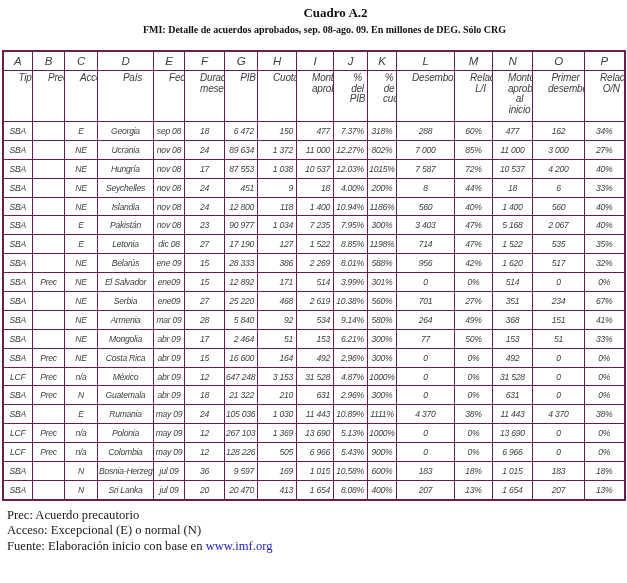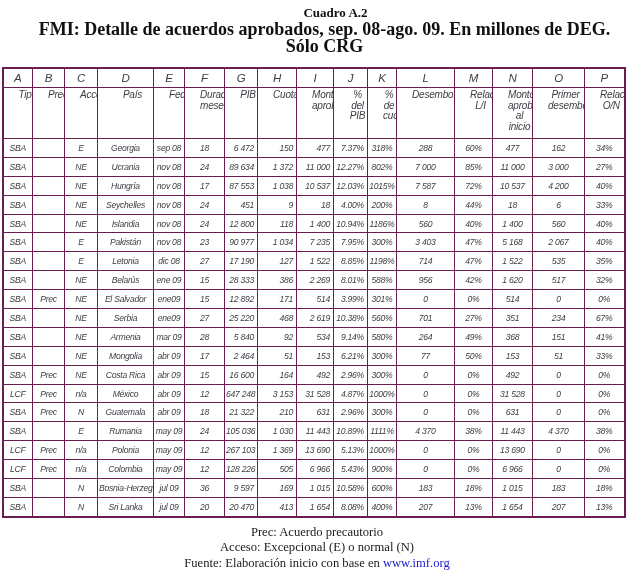--- a/index.html
+++ b/index.html
@@ -9,21 +9,21 @@
     --link:#1a1acc;
   }
   html,body{margin:0;padding:0;background:#e8e8e8;}
   .page{
     position:relative;width:627px;height:583px;background:var(--paper);
     margin:0 auto;overflow:hidden;
     font-family:"Liberation Serif", serif;color:#111;
   }
   .title-block{text-align:center;padding-top:5px;}
   .doc-title{font-weight:bold;font-size:13px;line-height:16px;padding-left:44px;}
-  .doc-subtitle{font-weight:bold;font-size:18px;line-height:17px;margin-left:22px;}
+  .doc-subtitle{font-weight:bold;font-size:10px;line-height:17px;margin-left:22px;}
   table.grid{
     border-collapse:collapse;table-layout:fixed;
     width:618px;margin:12px auto 0 auto;
     font-family:"Liberation Sans", sans-serif;
     font-style:italic;
     color:var(--ink);
   }
   table.grid th, table.grid td{
     border:1px solid var(--border);
     overflow:hidden;white-space:nowrap;
@@ -40,21 +40,21 @@
     padding:2px 1px 0 15px;white-space:normal;
     letter-spacing:-0.2px;
   }
   tbody td{
     font-size:8.6px;height:17.9px;letter-spacing:-0.25px;
     padding:0 1px;vertical-align:middle;text-align:center;
   }
   tbody td.a-right{text-align:right;padding-right:3px;}
   .footnotes{
     margin:7px 0 0 7px;
-    font-size:12.6px;line-height:15.6px;color:#1a1a1a;text-align:center;
+    font-size:12.6px;line-height:15.6px;color:#1a1a1a;
   }
   .footnotes .bold{font-weight:normal;}
   .src-link{color:var(--link);text-decoration:none;cursor:pointer;}
 </style>
 </head>
 <body>
 
 <div class="page">
 
   <div class="title-block">

